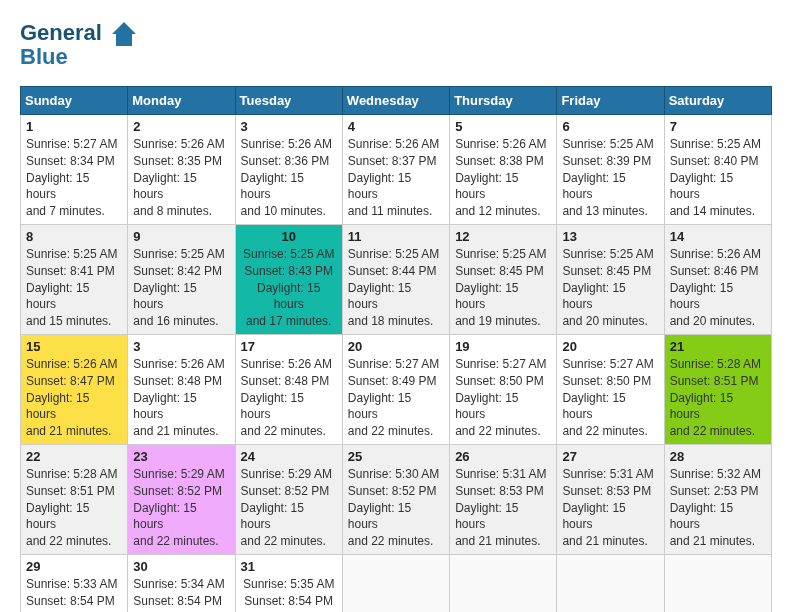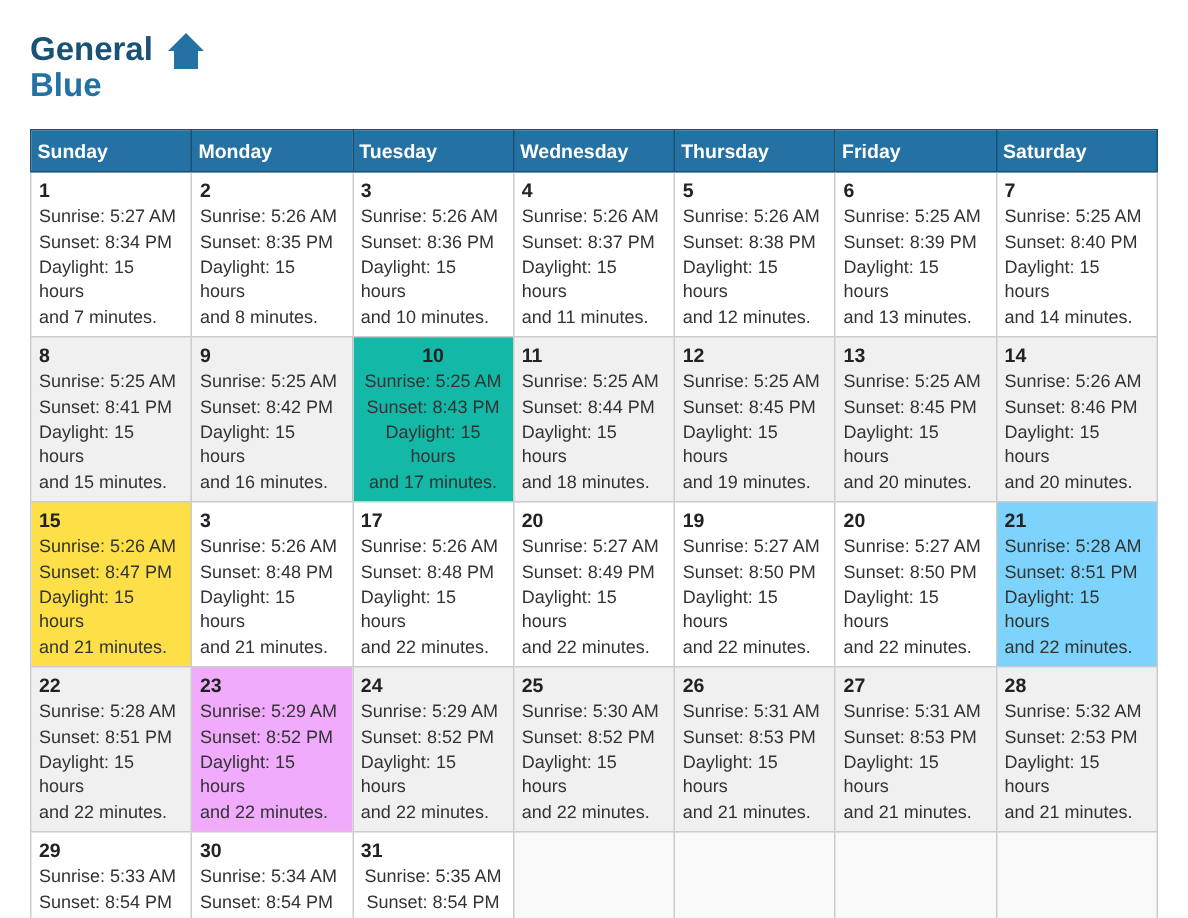--- a/index.html
+++ b/index.html
@@ -252,21 +252,21 @@
 Daylight: 15 hours
 and 22 minutes.</div>
         </td>
         <td style="background: rgb(255, 255, 255);">
           <span class="day-num">20</span>
           <div class="day-info" style="white-space: pre-line;">Sunrise: 5:27 AM
 Sunset: 8:50 PM
 Daylight: 15 hours
 and 22 minutes.</div>
         </td>
-        <td style="background: #7dd3fc;">
+        <td style="background: #84cc16;">
           <span class="day-num">21</span>
           <div class="day-info" style="white-space: pre-line;">Sunrise: 5:28 AM
 Sunset: 8:51 PM
 Daylight: 15 hours
 and 22 minutes.</div>
         </td>
       </tr>
       <tr>
         <td style="background: rgb(240, 240, 240);">
           <span class="day-num">22</span>

